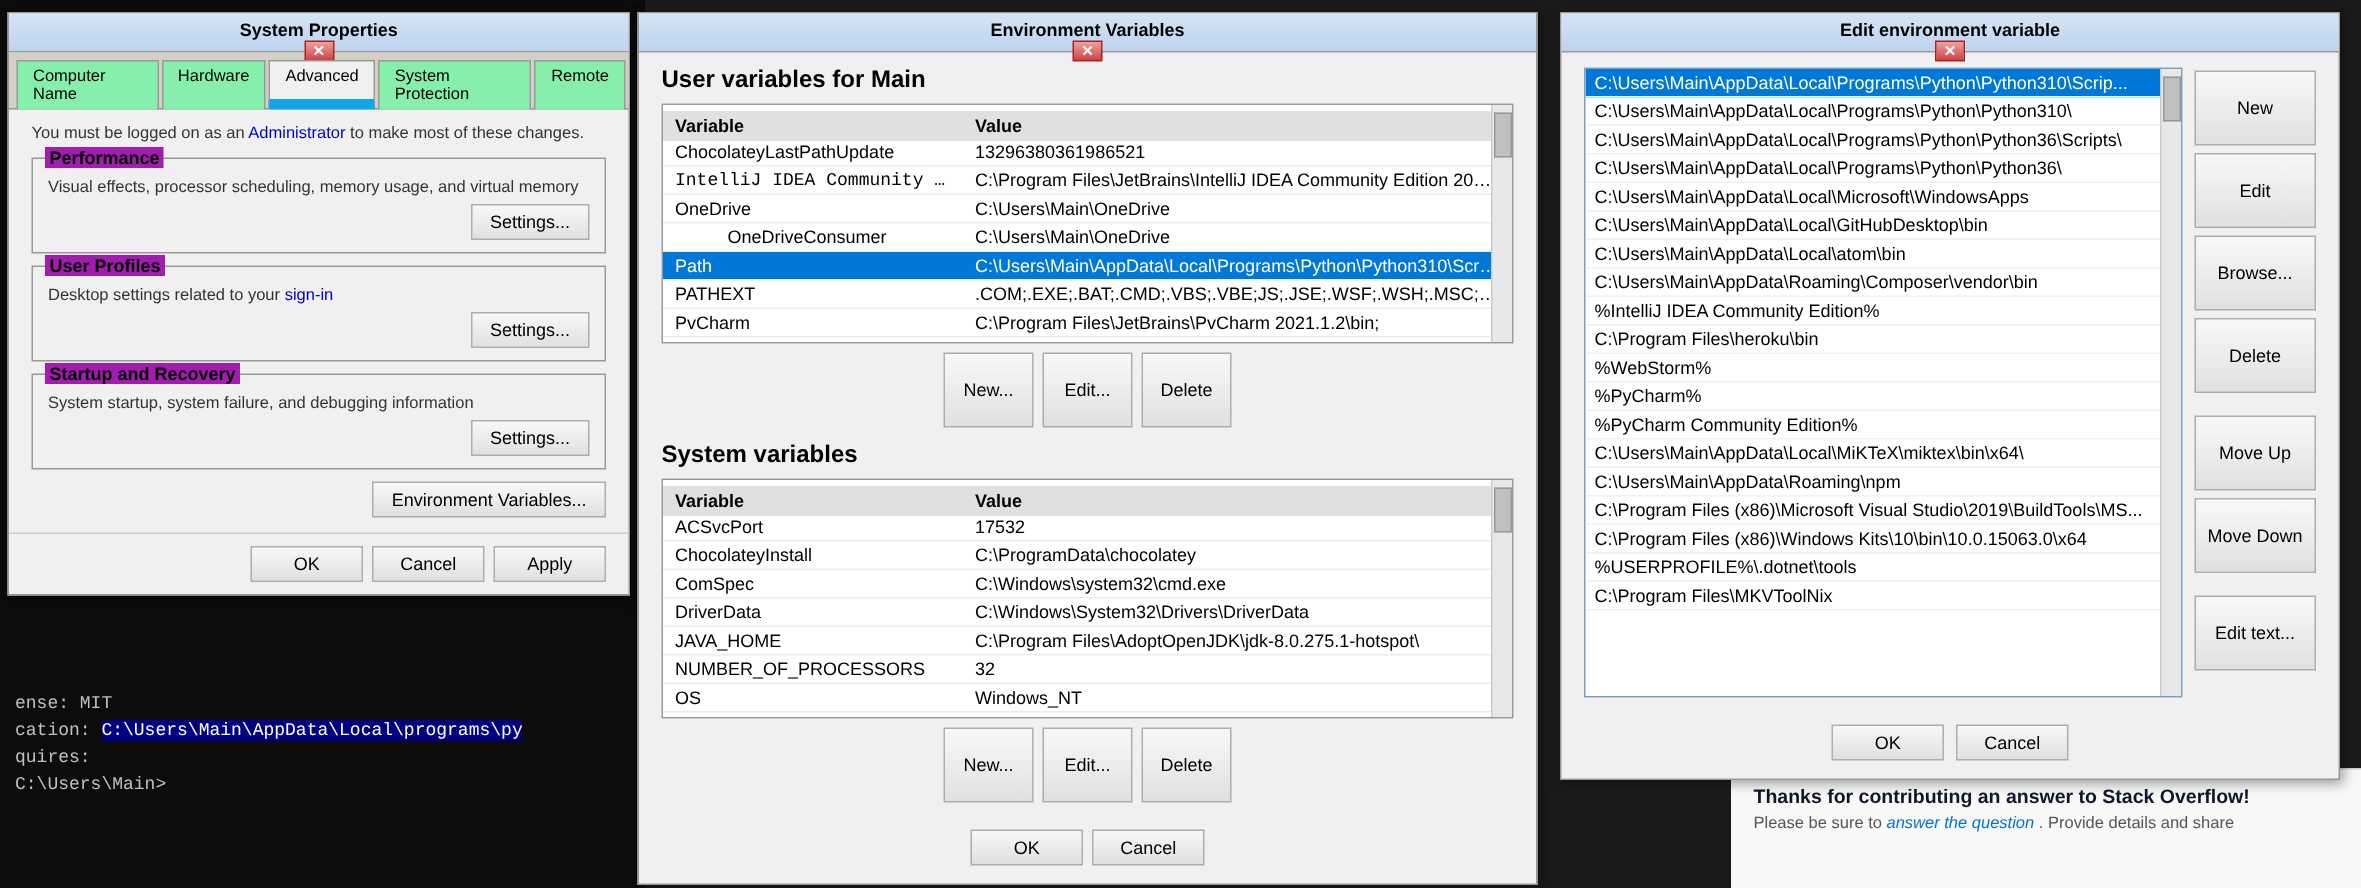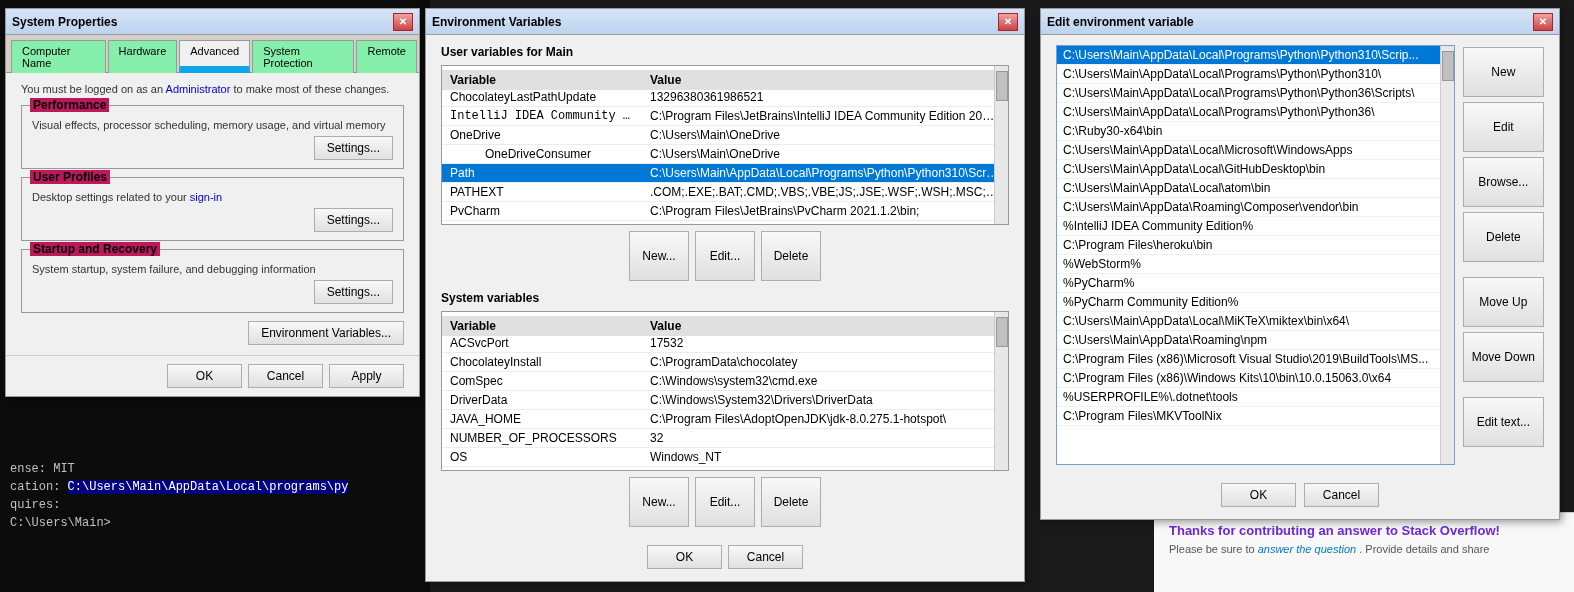--- a/index.html
+++ b/index.html
@@ -52,21 +52,21 @@
       background: #f8f8f8;
       border-top: 1px solid #ccc;
       padding: 10px 15px;
       font-size: 12px;
       color: #333;
     }
 
     .so-panel .so-title {
       font-size: 13px;
       font-weight: bold;
-      color: #6d28d9;
+      color: #0f172a;
       margin-bottom: 5px;
     }
 
     .so-panel .so-text {
       color: #555;
       font-size: 11px;
     }
 
     .so-panel .so-text a {
       color: #0077cc;
@@ -83,20 +83,21 @@
     }
 
     .win-titlebar {
       background: linear-gradient(to bottom, #d6e4f7, #bdd3ef);
       padding: 4px 6px;
       display: flex;
       align-items: center;
       justify-content: space-between;
       border-bottom: 1px solid #999;
       height: 26px;
+      flex-direction: column;
     }
 
     .win-titlebar-title {
       font-size: 12px;
       font-weight: bold;
       color: #000;
     }
 
     .win-close-btn {
       width: 20px;
@@ -178,21 +179,21 @@
       border: 1px solid #999;
       padding: 8px 10px;
       margin-bottom: 8px;
       position: relative;
     }
 
     .section-group-label {
       position: absolute;
       top: -8px;
       left: 8px;
-      background: #be185d;
+      background: #a21caf;
       padding: 0 3px;
       font-size: 12px;
       font-weight: bold;
     }
 
     .section-desc {
       font-size: 11px;
       color: #333;
       margin-top: 5px;
       margin-bottom: 5px;
@@ -228,21 +229,21 @@
       left: 425px;
       top: 8px;
       width: 600px;
     }
 
     .env-vars-content {
       padding: 10px 15px;
     }
 
     .env-section-title {
-      font-size: 12px;
+      font-size: 16px;
       font-weight: bold;
       margin-bottom: 6px;
     }
 
     .env-table-container {
       border: 1px solid #999;
       background: white;
       height: 160px;
       overflow: hidden;
       position: relative;
@@ -567,21 +568,20 @@
     <span class="win-titlebar-title">Edit environment variable</span>
     <div class="win-close-btn">✕</div>
   </div>
   <div class="edit-env-content">
     <div class="edit-env-list-container">
       <ul class="edit-env-list" id="edit-env-list">
       <li class="selected">C:\Users\Main\AppData\Local\Programs\Python\Python310\Scrip...</li>
           <li>C:\Users\Main\AppData\Local\Programs\Python\Python310\</li>
           <li>C:\Users\Main\AppData\Local\Programs\Python\Python36\Scripts\</li>
           <li>C:\Users\Main\AppData\Local\Programs\Python\Python36\</li>
-          <li>C:\Ruby30-x64\bin</li>
           <li>C:\Users\Main\AppData\Local\Microsoft\WindowsApps</li>
           <li>C:\Users\Main\AppData\Local\GitHubDesktop\bin</li>
           <li>C:\Users\Main\AppData\Local\atom\bin</li>
           <li>C:\Users\Main\AppData\Roaming\Composer\vendor\bin</li>
           <li>%IntelliJ IDEA Community Edition%</li>
           <li>C:\Program Files\heroku\bin</li>
           <li>%WebStorm%</li>
           <li>%PyCharm%</li>
           <li>%PyCharm Community Edition%</li>
           <li>C:\Users\Main\AppData\Local\MiKTeX\miktex\bin\x64\</li>

